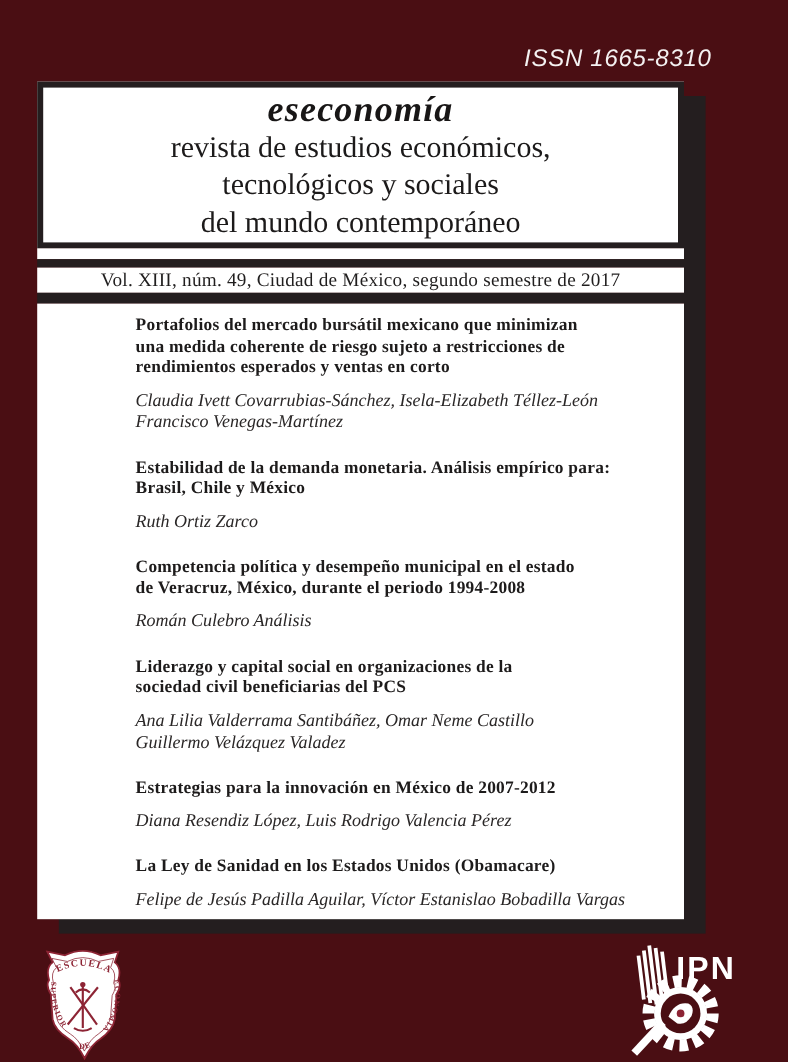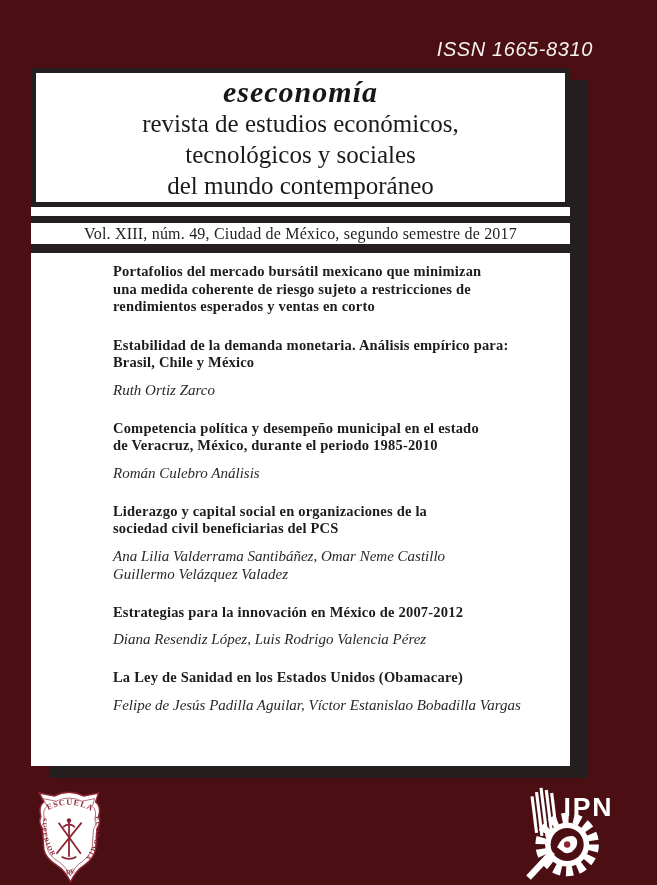--- a/index.html
+++ b/index.html
@@ -103,31 +103,33 @@
     <div class="issuebar">Vol. XIII, núm. 49, Ciudad de México, segundo semestre de 2017</div>
 
     <div class="rule rule2"></div>
 
     <div class="content">
 
       <div class="article">
         <div class="atitle">Portafolios del mercado bursátil mexicano que minimizan
 una medida coherente de riesgo sujeto a restricciones de
 rendimientos esperados y ventas en corto</div>
+        <div class="aauthors">Claudia Ivett Covarrubias-Sánchez, Isela-Elizabeth Téllez-León
+Francisco Venegas-Martínez</div>
       </div>
 
       <div class="article">
         <div class="atitle">Estabilidad de la demanda monetaria. Análisis empírico para:
 Brasil, Chile y México</div>
         <div class="aauthors">Ruth Ortiz Zarco</div>
       </div>
 
       <div class="article">
         <div class="atitle">Competencia política y desempeño municipal en el estado
-de Veracruz, México, durante el periodo 1985-2010</div>
+de Veracruz, México, durante el periodo 1994-2008</div>
         <div class="aauthors">Román Culebro Análisis</div>
       </div>
 
       <div class="article">
         <div class="atitle">Liderazgo y capital social en organizaciones de la
 sociedad civil beneficiarias del PCS</div>
         <div class="aauthors">Ana Lilia Valderrama Santibáñez, Omar Neme Castillo
 Guillermo Velázquez Valadez</div>
       </div>
 

